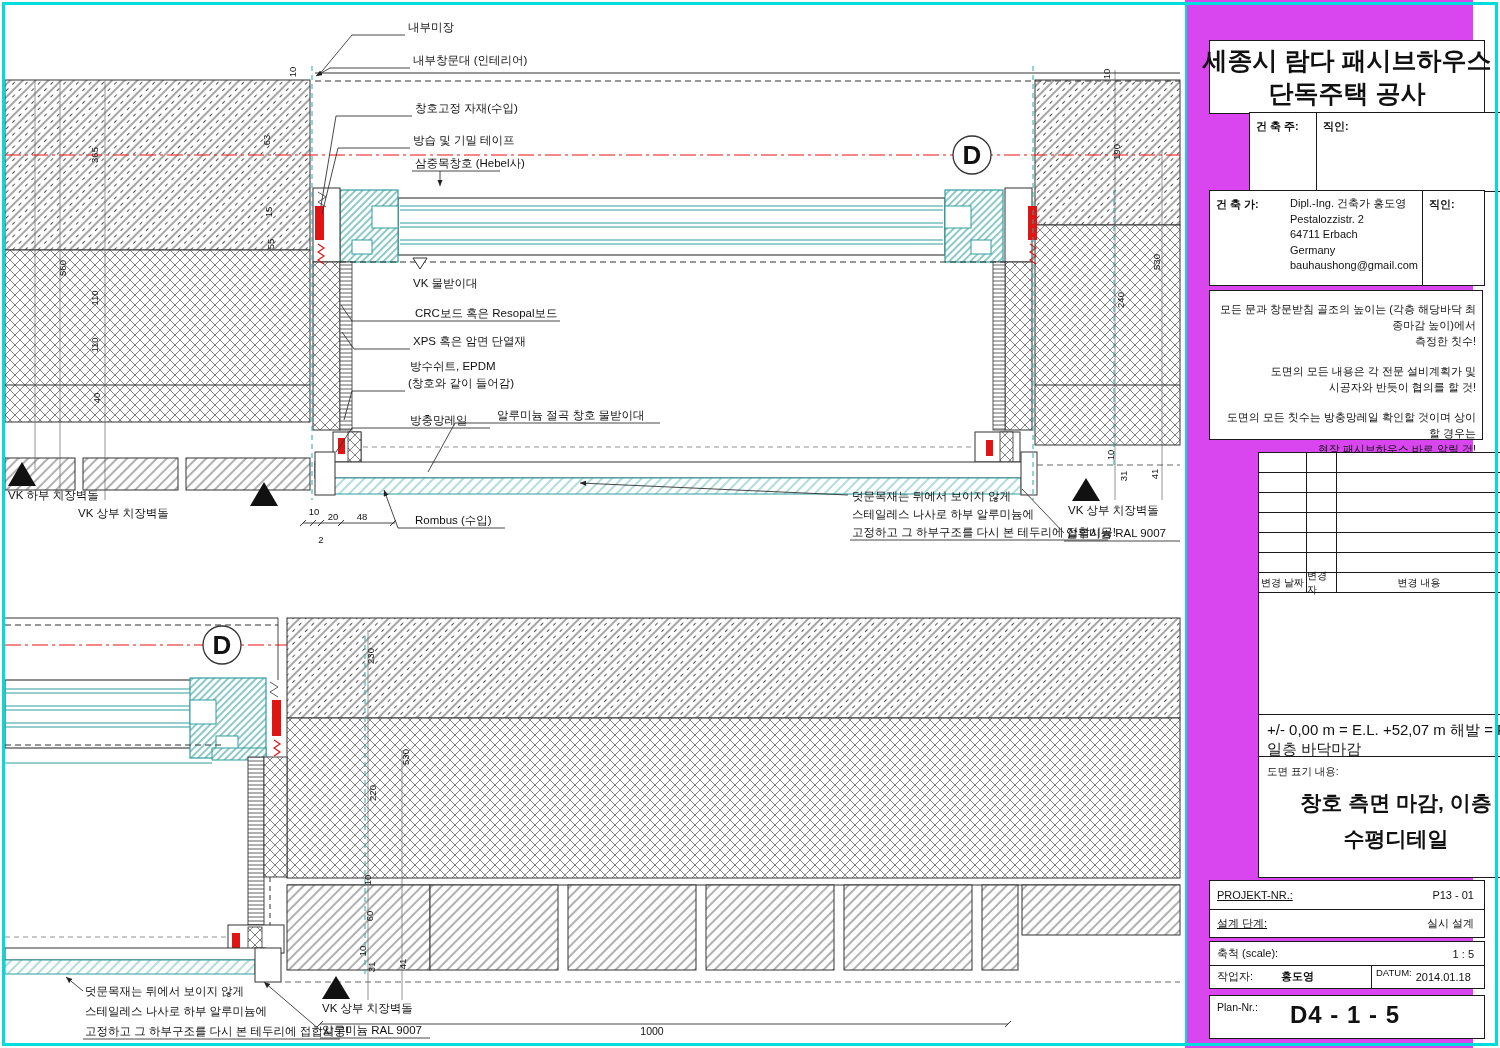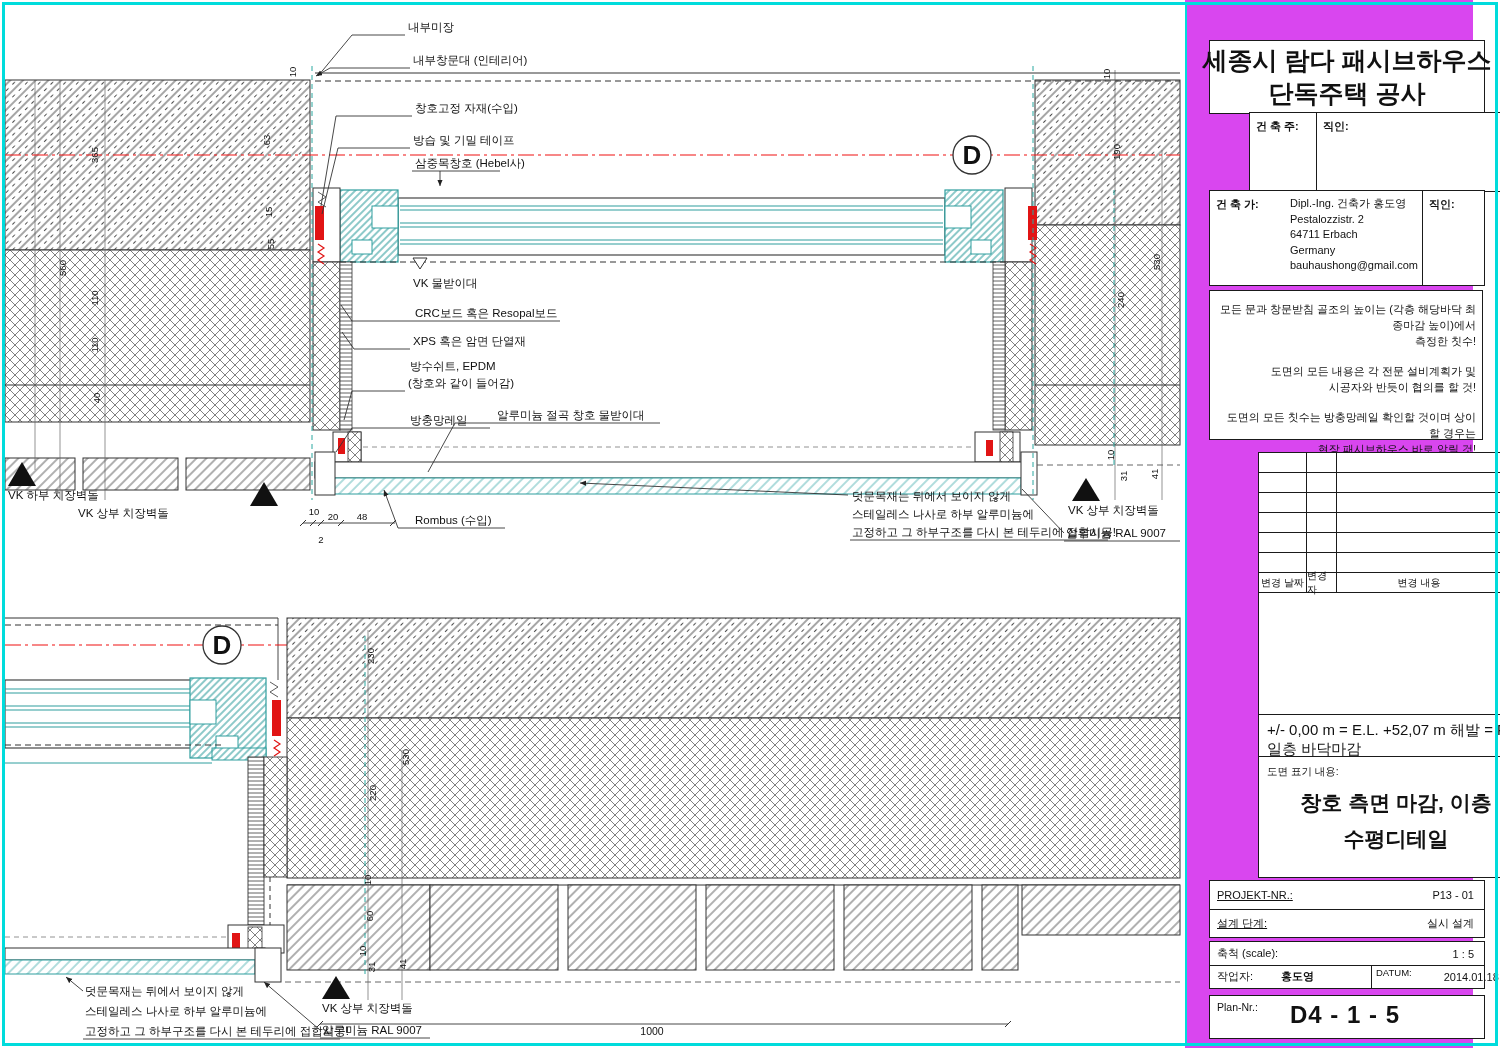--- a/index.html
+++ b/index.html
@@ -458,21 +458,21 @@
     </div>
 
     <div class="box info2">
       <div class="irow2 bline" style="top:0;">
         <span class="lab" style="padding-left:7px;">축척 (scale):</span>
         <span class="val" style="margin-left:auto;padding-right:10px;">1 : 5</span>
       </div>
       <div class="irow2" style="top:23px;">
         <span class="lab" style="padding-left:7px;">작업자:</span>
         <span style="margin-left:28px;font-weight:bold;">홍도영</span>
-        <span class="datum-cell" style="margin-left:auto;gap:28px;">
+        <span class="datum-cell" style="margin-left:auto;">
           <span class="datum-lab">DATUM:</span>
           <span>2014.01.18</span>
         </span>
       </div>
     </div>
 
     <div class="box plan-box">
       <span class="plan-lab">Plan-Nr.:</span>
       <span class="plan-no">D4 - 1 - 5</span>
     </div>

